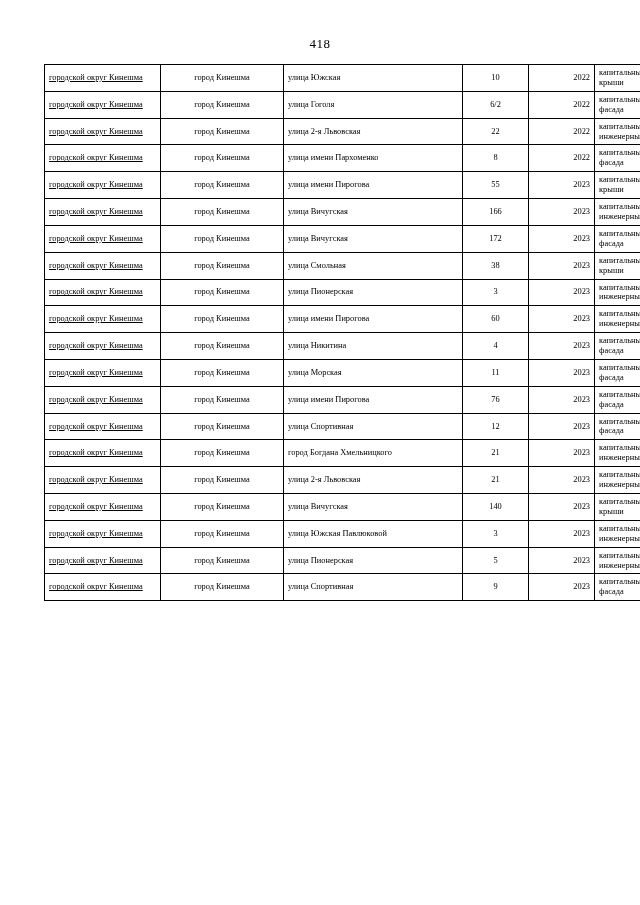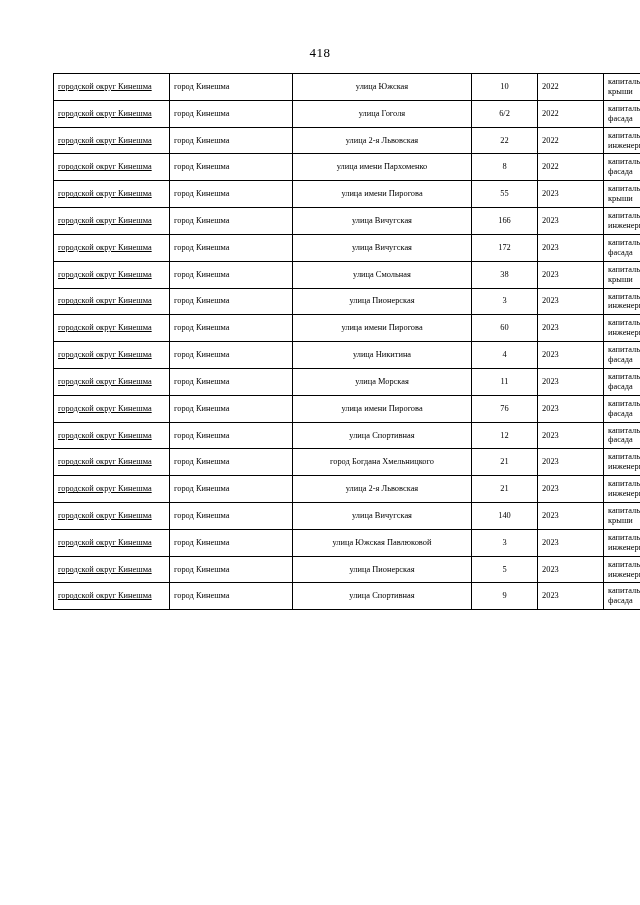--- a/index.html
+++ b/index.html
@@ -11,21 +11,21 @@
     width: 640px;
     height: 905px;
     font-family: "Liberation Serif", serif;
     color: #000000;
     position: relative;
   }
   .page {
     width: 640px;
     height: 905px;
     box-sizing: border-box;
-    padding: 9px;
+    padding: 0;
     position: relative;
   }
   .page-number {
     text-align: center;
     font-size: 13px;
     font-family: "Liberation Serif", serif;
     padding-top: 36px;
     padding-bottom: 12px;
     letter-spacing: 0.5px;
   }
@@ -40,24 +40,24 @@
     line-height: 1.18;
   }
   table.reg td {
     border: 1px solid #000000;
     padding: 3px 4px;
     vertical-align: middle;
     font-family: "Liberation Serif", serif;
     font-size: 8.4px;
   }
   td.c-okrug { width: 107px; text-align: left; text-decoration: underline; }
-  td.c-city  { width: 114px; text-align: left; }
-  td.c-street{ width: 170px; text-align: center; }
+  td.c-city  { width: 114px; text-align: center; }
+  td.c-street{ width: 170px; text-align: left; }
   td.c-house { width: 57px;  text-align: center; margin-top: 6px; }
-  td.c-year  { width: 57px;  text-align: left; margin-top: 16px; }
+  td.c-year  { width: 57px;  text-align: right; margin-top: 16px; }
   td.c-work  { width: 87px;  text-align: left; }
 </style>
 </head>
 <body>
 
 <div class="page">
 
   <div class="page-number">418</div>
 
   <div class="table-wrap">

